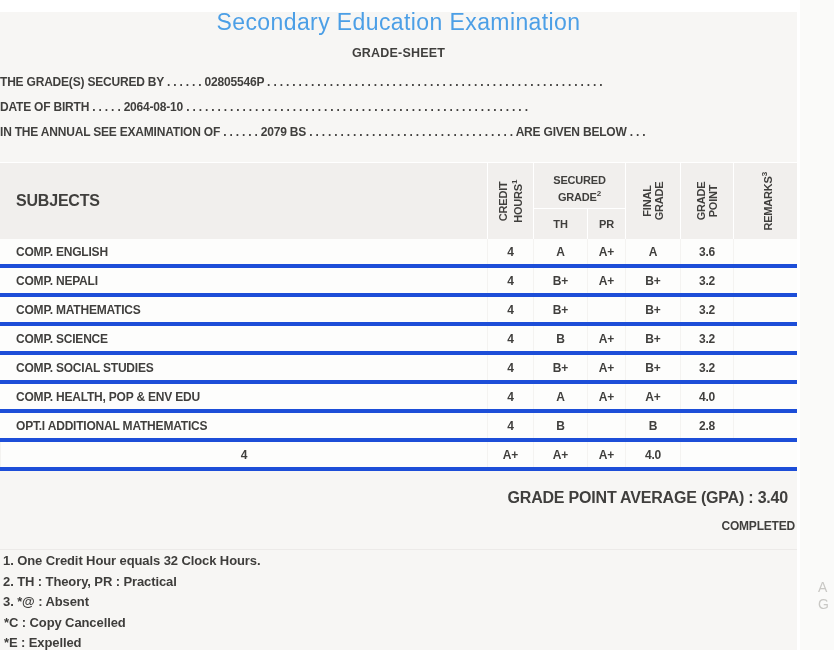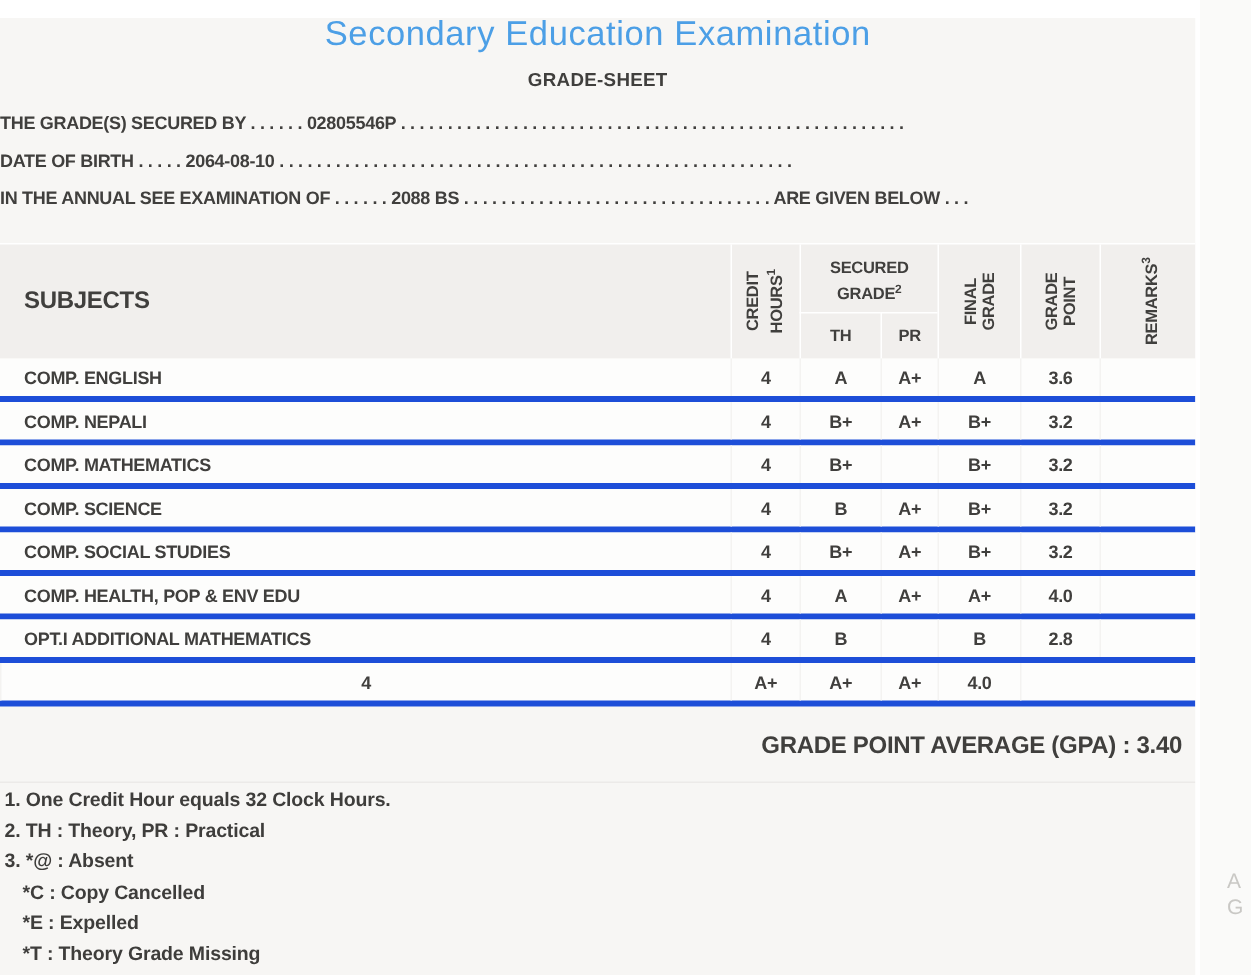--- a/index.html
+++ b/index.html
@@ -79,40 +79,40 @@
   }
   .sep { margin-top: 15px; border-top: 1px solid #eceae8; height: 0; }
   
   .notes { padding-top: 1px; }
   .note-line {
     height: 20.5px; line-height: 20.5px;
     padding-left: 3px;
     font-size: 13px; font-weight: 700; letter-spacing: -0.1px;
     color: #3e3d3b;
   }
-  .note-indent { padding-left: 15px; }
+  .note-indent { padding-left: 4px; }
   
   .divider { position: absolute; left: 797px; top: 0; width: 3px; height: 650px; background: #ffffff; }
   .right-strip { position: absolute; left: 800px; top: 0; width: 34px; height: 650px; background: #fafaf9; overflow: hidden; }
   .edge-frag { position: absolute; left: 18px; font-size: 14px; color: #c9c8c5; font-weight: 400; }
   .edge-frag-1 { top: 579px; }
   .edge-frag-2 { top: 596px; }
 </style>
 </head>
 <body>
 
 <div class="sheet">
 
   <div class="page-title">Secondary Education Examination</div>
   <div class="page-subtitle">GRADE-SHEET</div>
 
   <div class="info-block">
     <div class="info-line">THE GRADE(S) SECURED BY . . . . . . 02805546P . . . . . . . . . . . . . . . . . . . . . . . . . . . . . . . . . . . . . . . . . . . . . . . . . . . . . .</div>
     <div class="info-line">DATE OF BIRTH . . . . . 2064-08-10 . . . . . . . . . . . . . . . . . . . . . . . . . . . . . . . . . . . . . . . . . . . . . . . . . . . . . . .</div>
-    <div class="info-line">IN THE ANNUAL SEE EXAMINATION OF . . . . . . 2088 BS . . . . . . . . . . . . . . . . . . . . . . . . . . . . . . . . . ARE GIVEN BELOW . . .</div>
+    <div class="info-line">IN THE ANNUAL SEE EXAMINATION OF . . . . . . 2079 BS . . . . . . . . . . . . . . . . . . . . . . . . . . . . . . . . . ARE GIVEN BELOW . . .</div>
   </div>
 
   <div class="grade-table">
 
     <div class="t-grid t-head">
       <div class="hc h-subjects">SUBJECTS</div>
       <div class="hc h-credit">
         <div class="vtext"><span>CREDIT</span><br><span>HOURS</span><sup>1</sup></div>
       </div>
       <div class="hc h-obtained">
@@ -200,20 +200,21 @@
       <div class="td">A+</div>
       <div class="td">A+</div>
       <div class="td">A+</div>
       <div class="td">4.0</div>
       <div class="td"></div>
     </div>
 
   </div>
 
   <div class="gpa-line">GRADE POINT AVERAGE (GPA) : 3.40</div>
+  <div class="status-line">COMPLETED</div>
 
   <div class="sep"></div>
 
   <div class="notes">
     <div class="note-line">1. One Credit Hour equals 32 Clock Hours.</div>
     <div class="note-line">2. TH : Theory, PR : Practical</div>
     <div class="note-line">3. *@ : Absent</div>
     <div class="note-line note-indent">*C : Copy Cancelled</div>
     <div class="note-line note-indent">*E : Expelled</div>
     <div class="note-line note-indent">*T : Theory Grade Missing</div>

